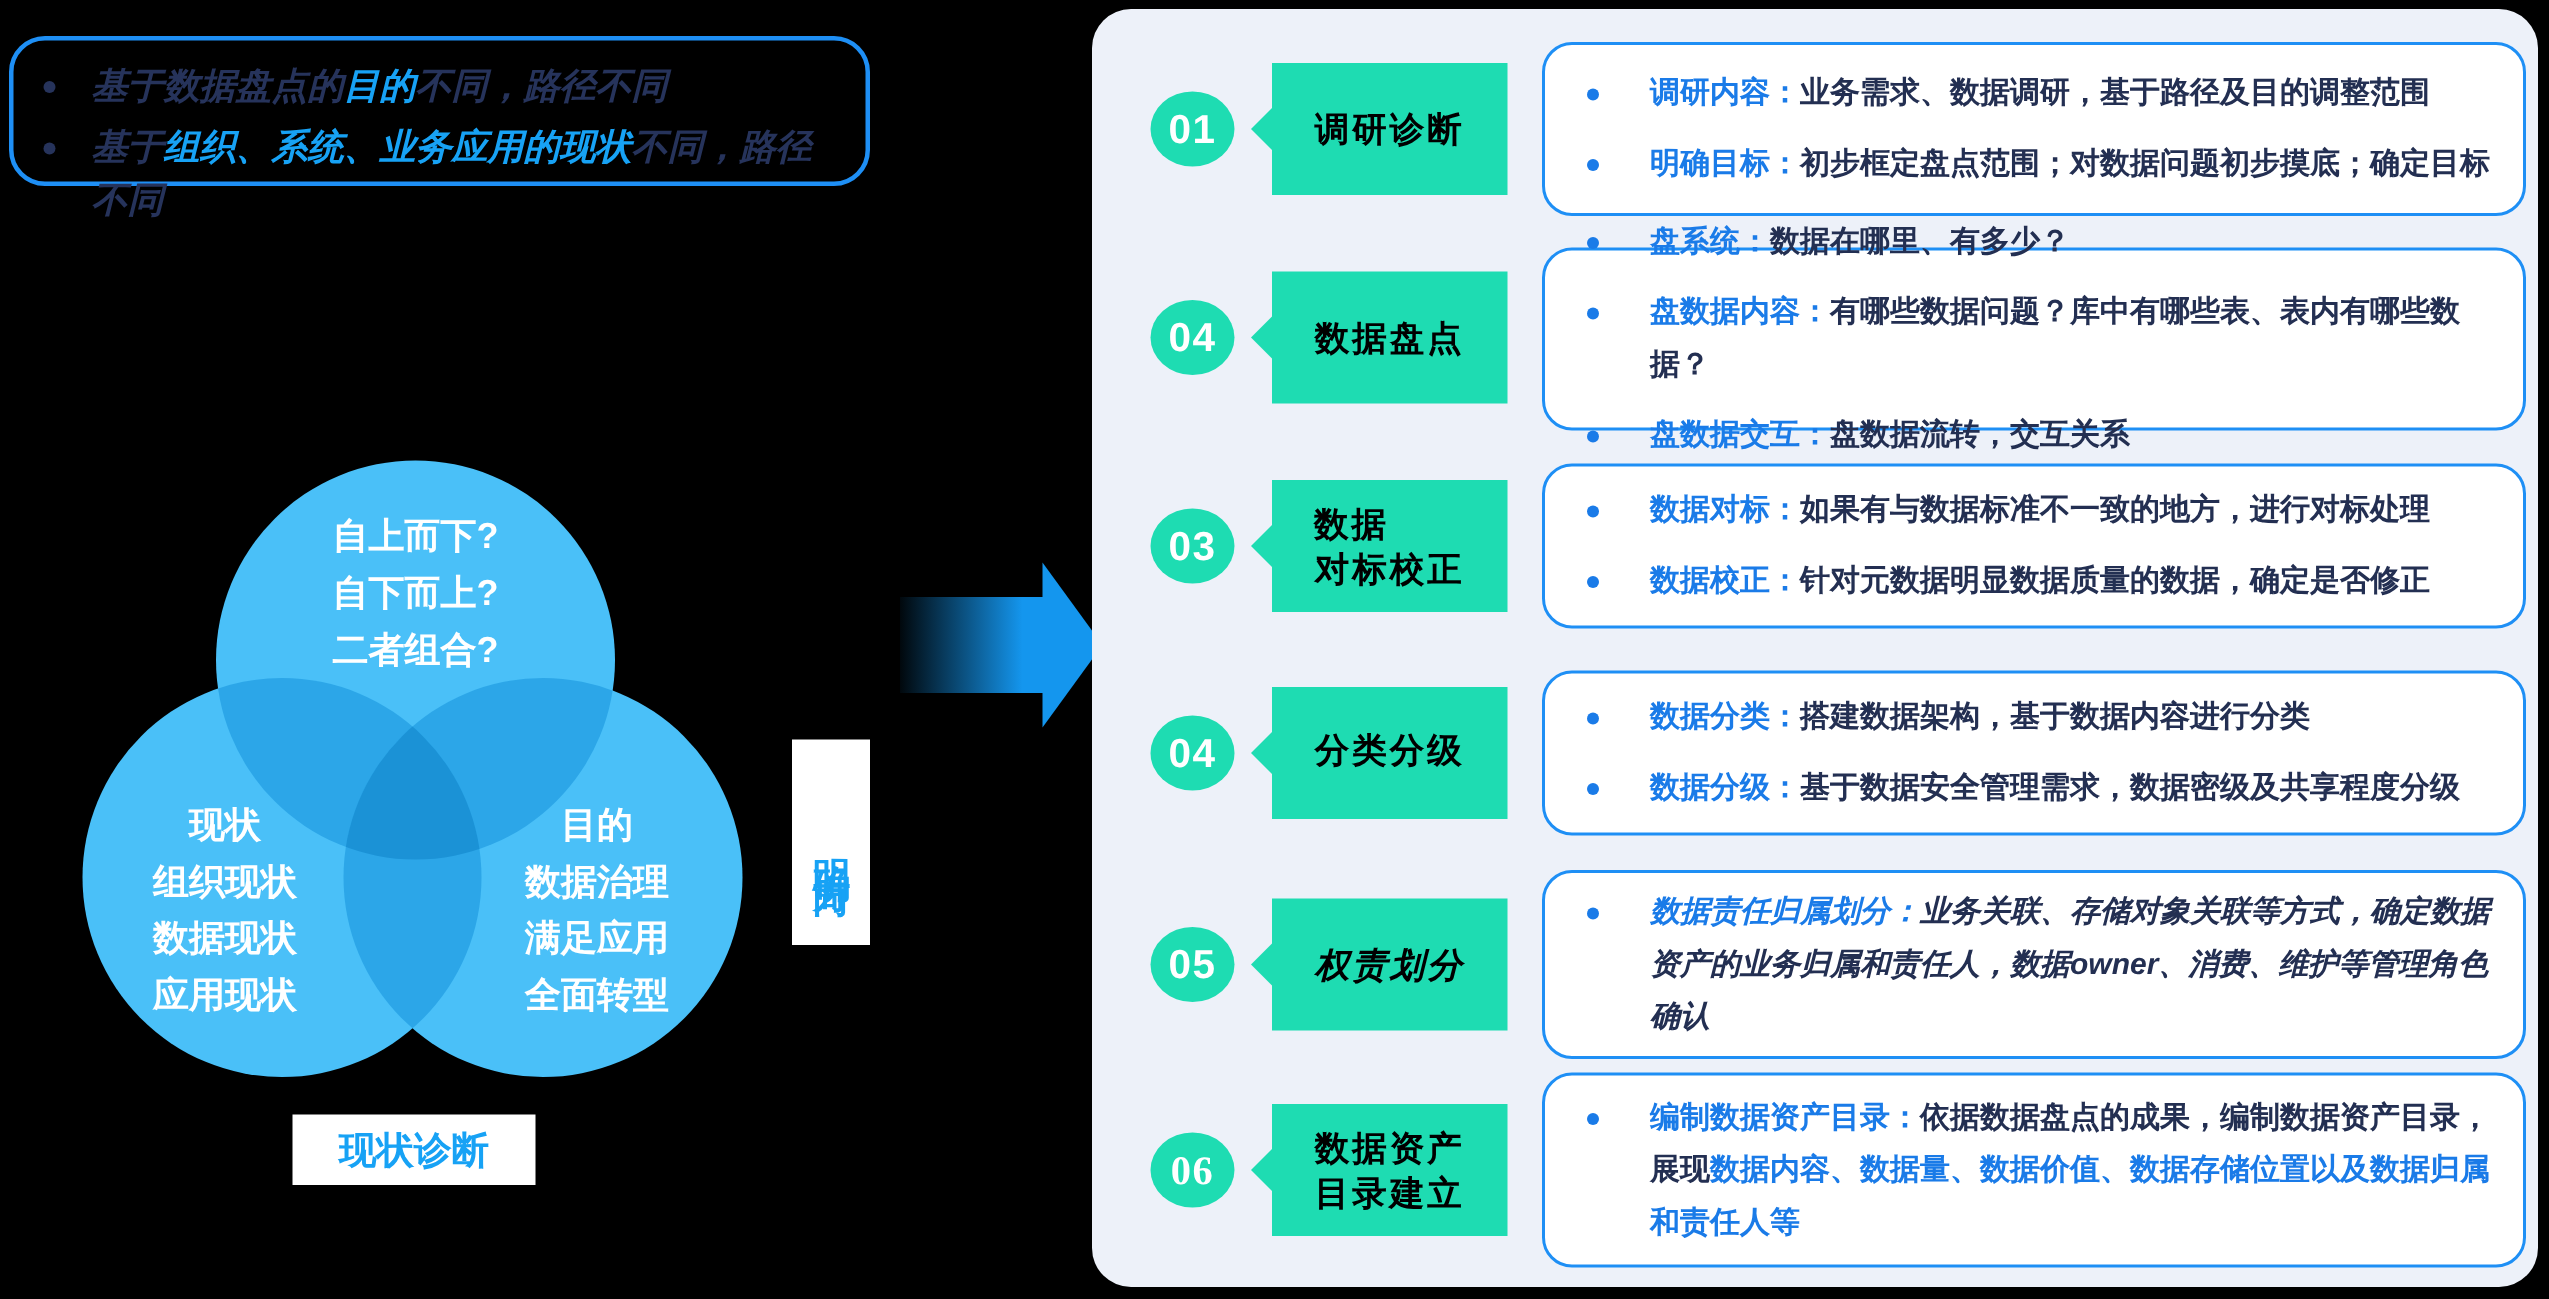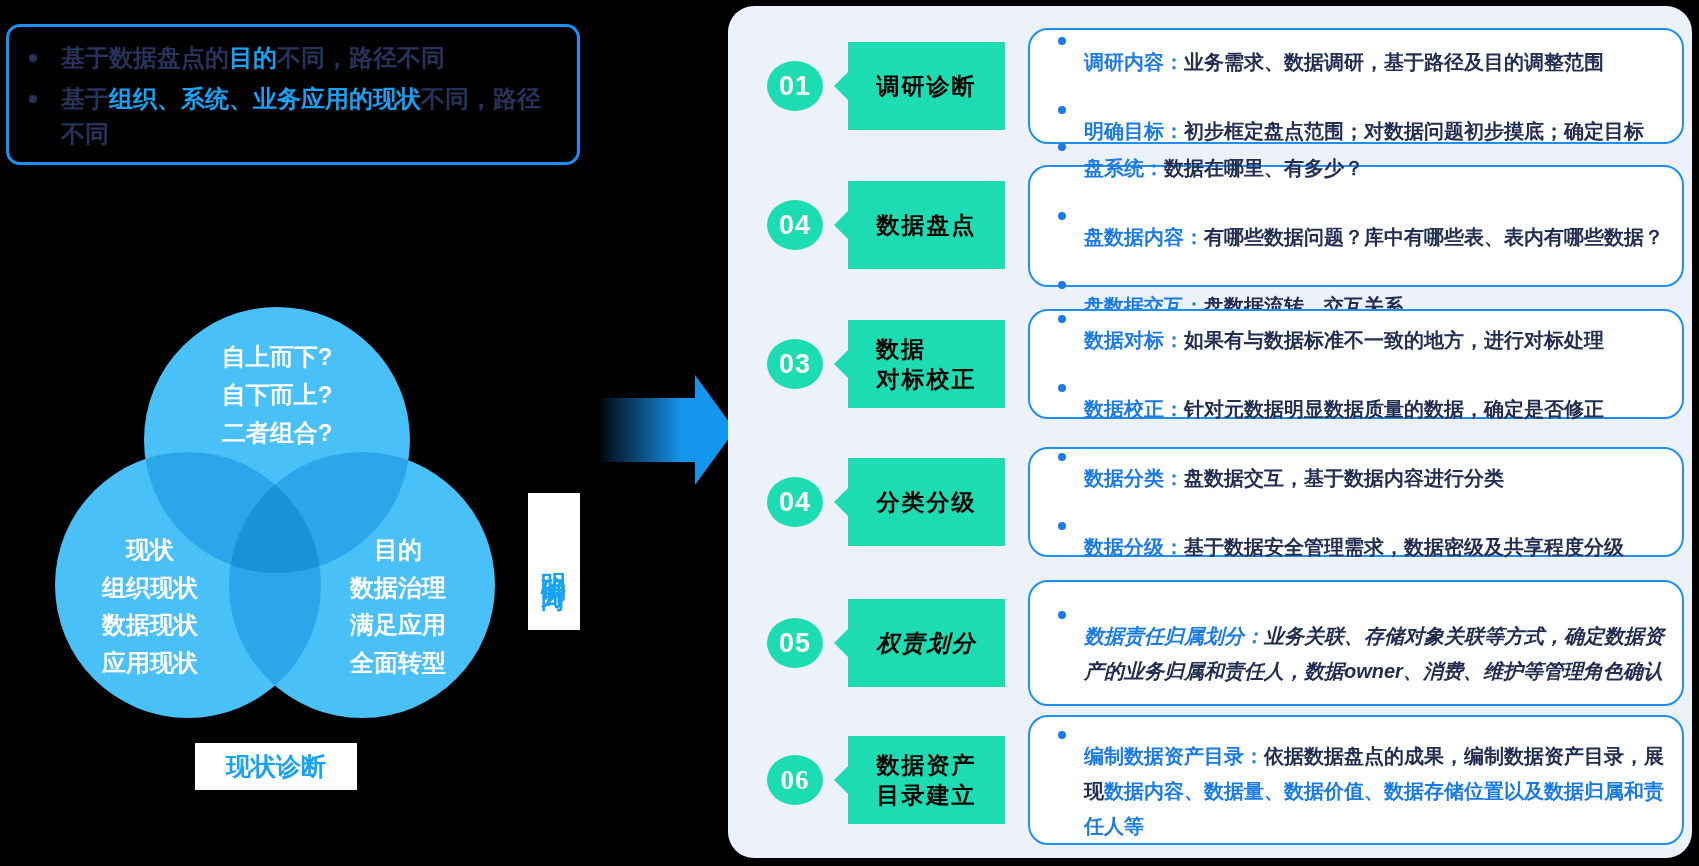--- a/index.html
+++ b/index.html
@@ -5,22 +5,22 @@
   :root{
     --accent:#1E8FF5; --cyan:#17A2F5; --label-blue:#1A7BE8; --dark:#232F52;
     --intro-dark:#26335B; --green:#1EDCB2; --panel:#EDF1F9;
     --venn:#4AC0F8; --venn2:#2CA6E8; --venn3:#1B92D6; --arrow:#1496EE;
   }
   *{margin:0;padding:0;box-sizing:border-box;}
   body{background:#000;font-family:"Liberation Sans","DejaVu Sans",sans-serif;}
   #stage{position:relative;width:1699px;height:866px;background:#000;overflow:hidden;}
 
   
-  .intro{position:absolute;left:6px;top:24px;width:574px;height:141px;
-    border:3px solid var(--accent);border-radius:14px;padding:13px 14px 8px 12px;}
+  .intro{position:absolute;left:6px;top:24px;width:574px;height:100px;
+    border:3px solid var(--accent);border-radius:24px;padding:13px 14px 8px 12px;font-style:italic;}
   .intro li{display:flex;align-items:flex-start;list-style:none;margin-bottom:6px;}
   .intro .dot{flex:0 0 8px;width:8px;height:8px;border-radius:50%;background:var(--intro-dark);
     margin:14px 24px 0 8px;}
   .intro p{width:496px;font-size:24px;font-weight:700;line-height:35px;color:var(--intro-dark);}
   .seg-cyan{color:var(--cyan);font-weight:700;}
   .seg-dark{color:inherit;}
   .seg-blue{color:var(--label-blue);font-weight:700;}
 
   
   .venn-svg{position:absolute;left:40px;top:295px;}
@@ -53,21 +53,21 @@
     background:var(--green);color:#fff;font-size:27px;font-weight:700;letter-spacing:1px;
     display:flex;align-items:center;justify-content:center;}
   .glabel{position:absolute;left:120px;width:157px;height:88px;background:var(--green);
     display:flex;flex-direction:column;align-items:center;justify-content:center;}
   .glabel::before{content:"";position:absolute;left:-14px;top:50%;transform:translateY(-50%);
     border-top:15px solid transparent;border-bottom:15px solid transparent;
     border-right:15px solid var(--green);}
   .glabel div{color:#000000;font-size:23px;font-weight:700;letter-spacing:2px;line-height:30px;text-align:center;}
   .bbox{position:absolute;left:300px;width:656px;background:#fff;border:2.5px solid var(--accent);
     border-radius:20px;display:flex;flex-direction:column;justify-content:center;padding:8px 20px;}
-  .bbox li{display:flex;align-items:flex-start;list-style:none;margin:6px 0;flex-direction:column;}
+  .bbox li{display:flex;align-items:flex-start;list-style:none;margin:6px 0;}
   .bbox .dot{flex:0 0 8px;width:8px;height:8px;border-radius:50%;background:var(--label-blue);
     margin:14px 0 0 8px;}
   .bbox p{margin-left:34px;width:580px;font-size:20px;font-weight:600;line-height:35px;color:var(--dark);}
 </style>
 </head>
 <body>
 
 <div id="stage">
 
   <div class="intro">
@@ -180,27 +180,27 @@
           </li>
         <li>
             <span class="dot"></span>
             <p><span class="seg-blue">数据校正：</span><span class="seg-dark">针对元数据明显数据质量的数据，确定是否修正</span></p>
           </li>
       </div>
     </div>
 
     <div class="step-row">
       <div class="num" style="top:471px;">04</div>
-      <div class="glabel" style="top:452px;">
+      <div class="glabel" style="top:452px;font-family:Liberation Mono, monospace;">
         <div>分类分级</div>
       </div>
       <div class="bbox" style="top:441px;height:110px;">
         <li>
             <span class="dot"></span>
-            <p><span class="seg-blue">数据分类：</span><span class="seg-dark">盘数据交互，基于数据内容进行分类</span></p>
+            <p><span class="seg-blue">数据分类：</span><span class="seg-dark">搭建数据架构，基于数据内容进行分类</span></p>
           </li>
         <li>
             <span class="dot"></span>
             <p><span class="seg-blue">数据分级：</span><span class="seg-dark">基于数据安全管理需求，数据密级及共享程度分级</span></p>
           </li>
       </div>
     </div>
 
     <div class="step-row">
       <div class="num" style="top:612px;">05</div>

